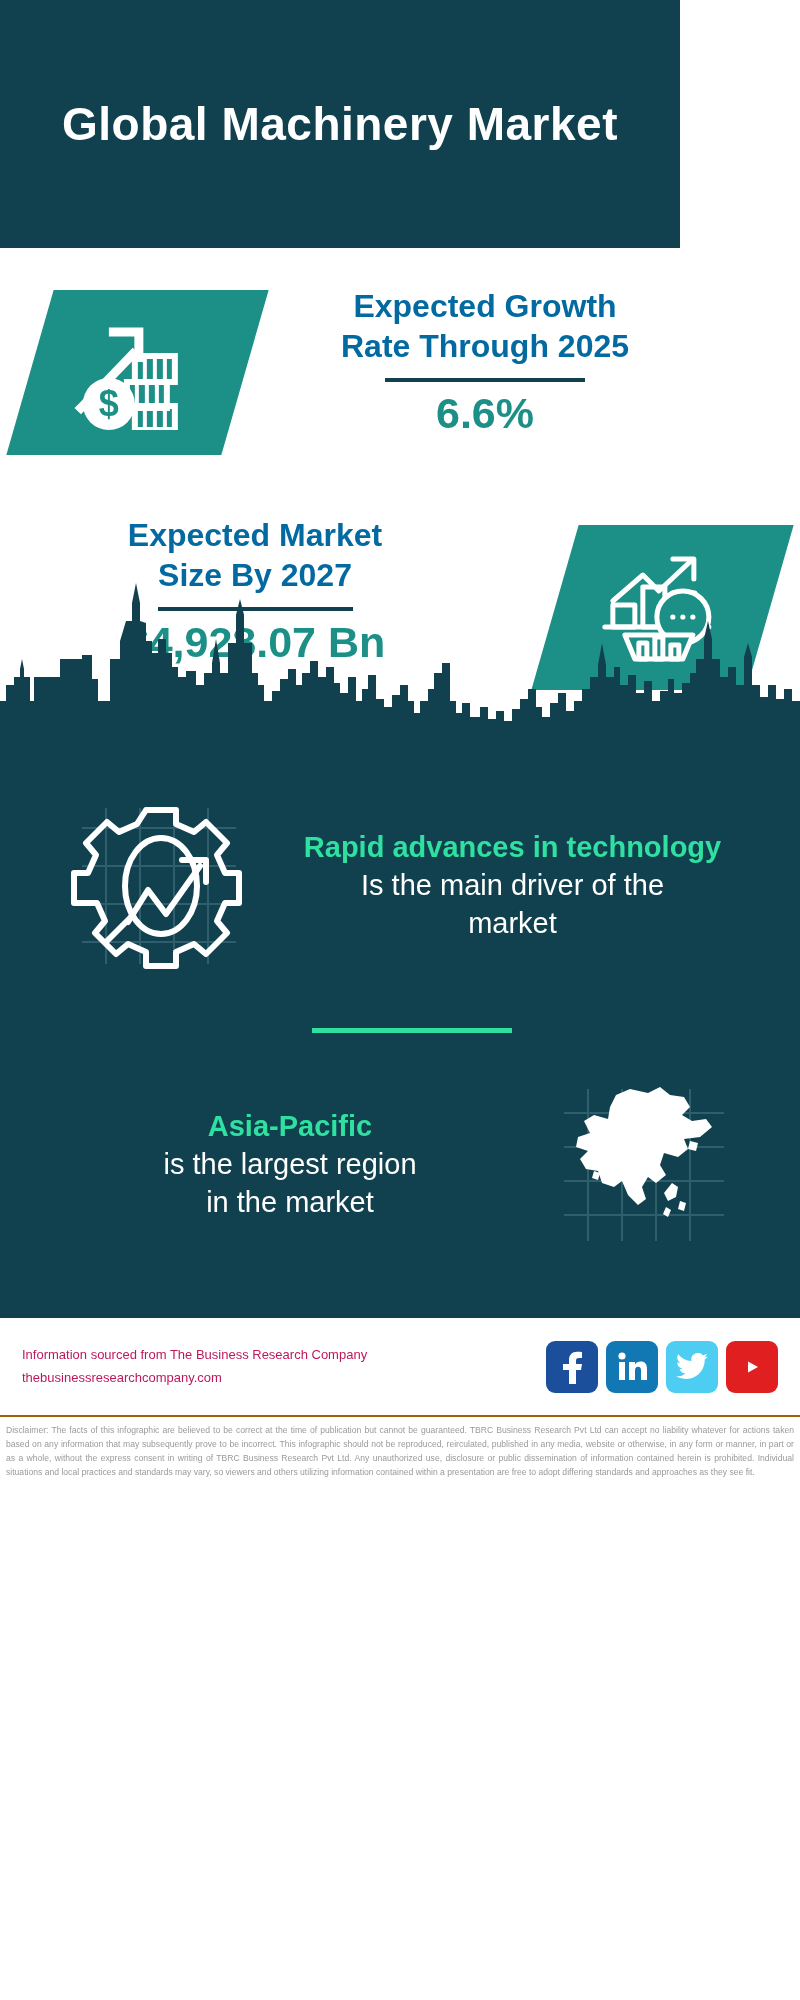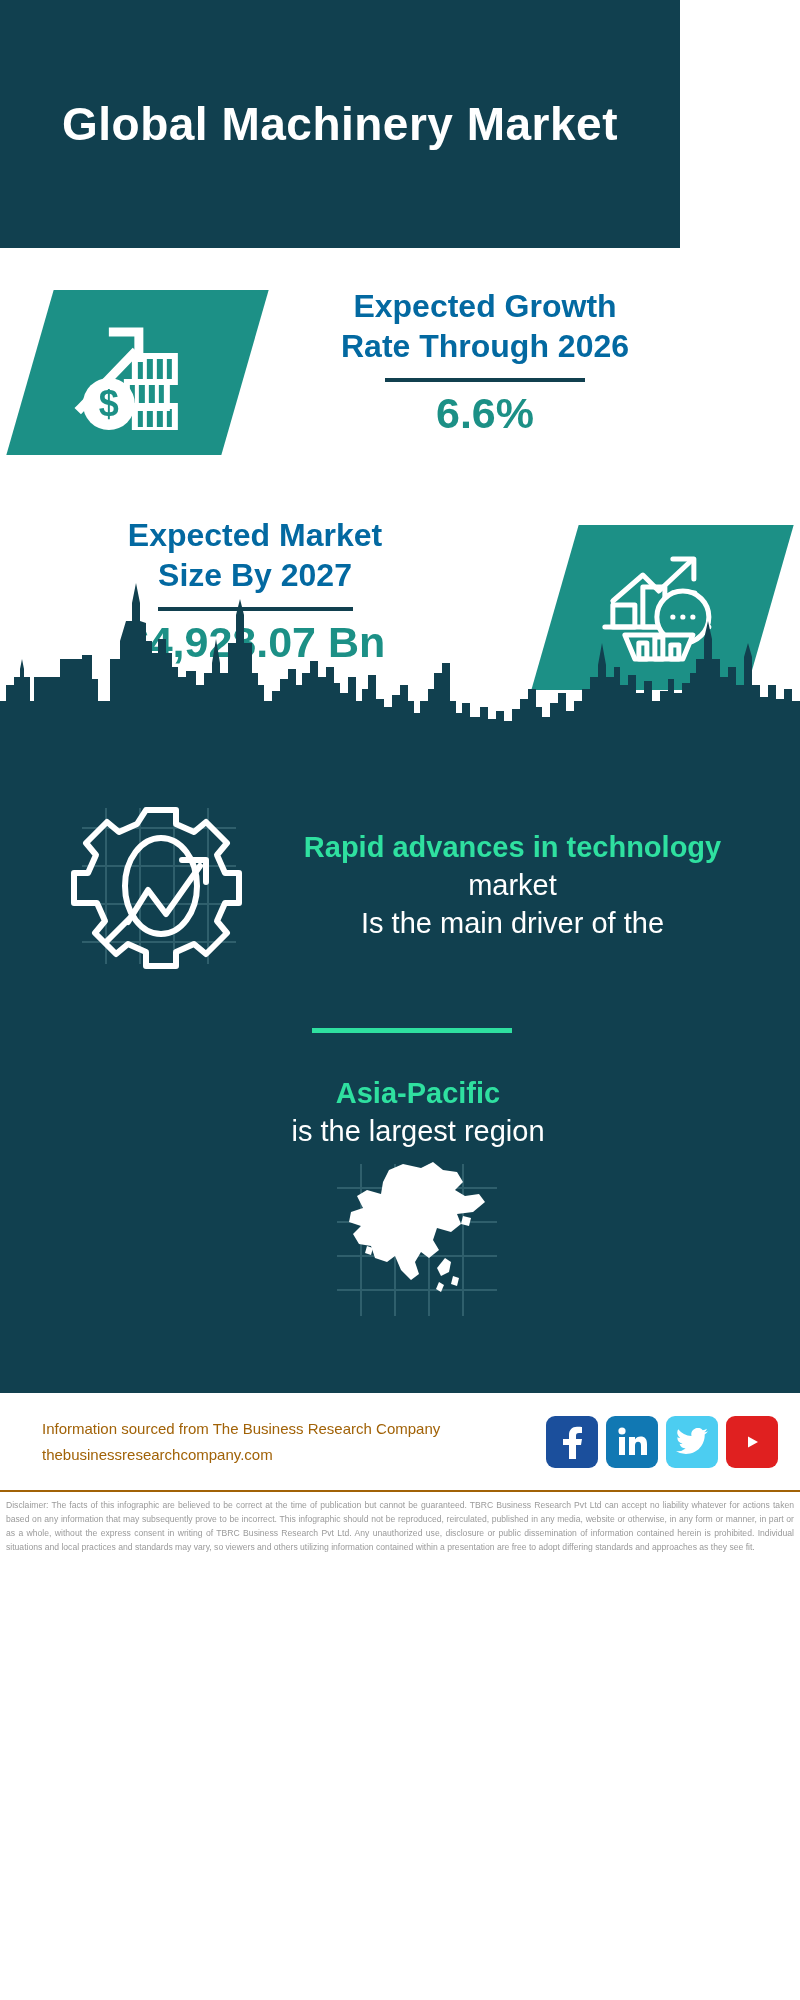--- a/index.html
+++ b/index.html
@@ -146,21 +146,20 @@
     width:200px; height:5px;
     background:#2fe0a0;
     margin:42px auto 42px auto;
   }
 
   .region-row{
     position:relative;
     display:flex;
     align-items:center;
     padding-bottom:60px;
-    flex-direction:column;
   }
   .region-text{
     width:520px;
     text-align:center;
     padding-left:12px;
   }
   .map-box{
     width:180px; height:180px;
     position:relative;
     margin-left:10px;
@@ -173,24 +172,23 @@
     width:800px;
     background:#ffffff;
     border-top:3px solid #11404f;
     height:100px;
     display:flex;
     align-items:center;
     padding:0 22px;
   }
   .footer-text{
     flex:1;
-    color:#a16207;
-    font-size:15px;
+    color:#be185d;
+    font-size:13px;
     line-height:1.75;
-    margin-left:20px;
   }
   .social{
     display:flex;
     gap:8px;
     align-items:center;
   }
   .sicon{
     width:52px; height:52px;
     border-radius:9px;
     display:flex; align-items:center; justify-content:center;
@@ -237,21 +235,21 @@
           <path d="M72 94 v24 M82 94 v24 M92 94 v24" stroke="#ffffff" stroke-width="4"></path>
 
           <circle cx="36" cy="92" r="26" fill="#ffffff"></circle>
           <text x="36" y="104" font-family="'Liberation Sans',sans-serif" font-size="36" font-weight="bold" fill="#1c9086" text-anchor="middle">$</text>
         </svg>
       </span>
     </div>
 
     <div class="growth-text">
       <div class="label-dark">Expected Growth</div>
-      <div class="label-dark">Rate Through 2026</div>
+      <div class="label-dark">Rate Through 2025</div>
       <div class="rule-dark"></div>
       <div class="big-teal">6.6%</div>
     </div>
   </div>
 
   <div class="block-size">
 
     <div class="size-text">
       <div class="label-dark">Expected Market</div>
       <div class="label-dark">Size By 2027</div>
@@ -309,31 +307,32 @@
           <path d="M74 136 L94 104 L112 128 L146 80"></path>
           <path d="M128 74 L152 74 L152 96"></path>
 
           <path d="M52 156 L78 130"></path>
         </g>
       </svg>
     </div>
 
     <div class="driver-text">
       <div class="accent-green">Rapid advances in technology</div>
+      <div class="white-line">Is the main driver of the</div>
       <div class="white-line">market</div>
-      <div class="white-line">Is the main driver of the</div>
     </div>
   </div>
 
   <div class="green-rule"></div>
 
   <div class="region-row">
     <div class="region-text">
       <div class="accent-green">Asia-Pacific</div>
       <div class="white-line">is the largest region</div>
+      <div class="white-line">in the market</div>
     </div>
 
     <div class="map-box">
       <svg viewBox="0 0 180 180" fill="none">
         <g stroke="#2f5f6c" stroke-width="2">
           <path d="M10 38 H170 M10 72 H170 M10 106 H170 M10 140 H170"></path>
           <path d="M34 14 V166 M68 14 V166 M102 14 V166 M136 14 V166"></path>
         </g>
         <path fill="#ffffff" d="M62 20 l14-6 18 4 12-6 10 8 14 2 6 10 -8 8 10 6 14 -2 6 8 -12 10 -16 2 4 10 -10 8 -14 -4 -4 12 6 10 -10 8 -8 -6 -6 10 4 12 -8 6 -10 -10 -6 -14 -8 6 -12 -4 -4 -12 -12 -2 -6 -10 8 -8 -12 -4 2 -10 12 -4 -6 -12 10 -6 14 4 2 -12 Z"></path>
         <path fill="#ffffff" d="M118 108 l6 4 -2 10 -8 4 -4 -8 Z"></path>

